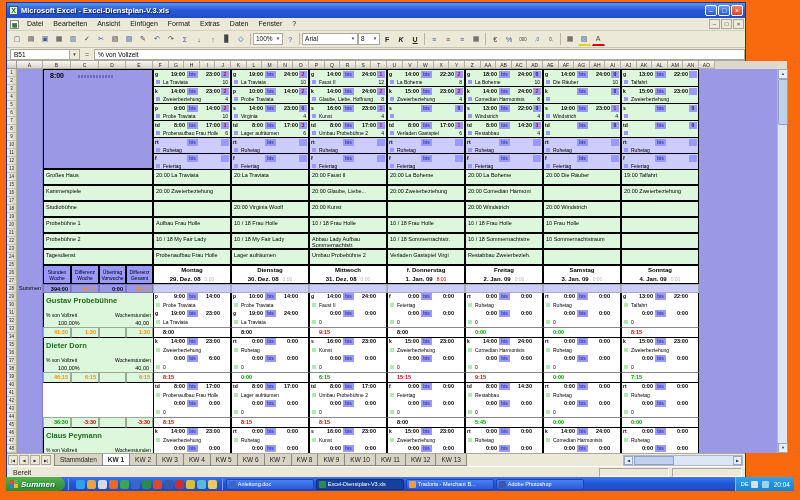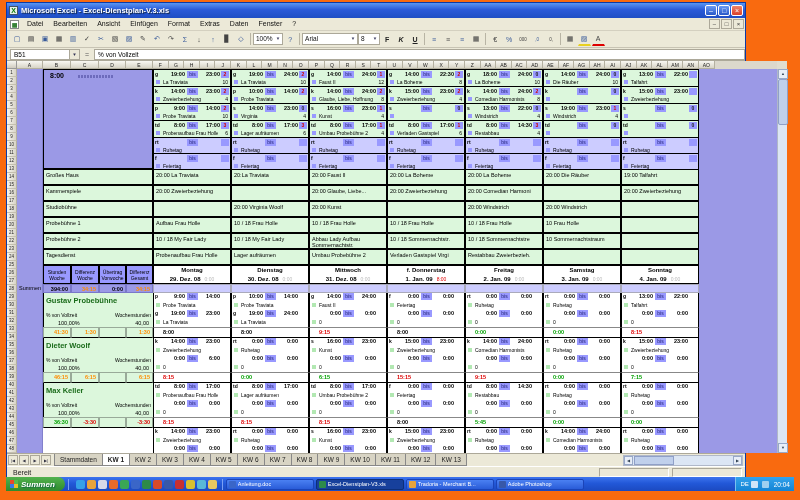--- a/index.html
+++ b/index.html
@@ -1168,21 +1168,21 @@
         <div class="etot" style="left: 82px; top: 258px; width: 27px; height: 11px;"></div>
         <div class="etot c-o" style="left: 109px; top: 258px; width: 27px; height: 11px;">1:30</div>
         <div class="edaily c-k" style="left: 136px; top: 258px; width: 78px; height: 11px;">8:00</div>
         <div class="edaily c-k" style="left: 214px; top: 258px; width: 78px; height: 11px;">8:00</div>
         <div class="edaily c-r" style="left: 292px; top: 258px; width: 78px; height: 11px;">9:15</div>
         <div class="edaily c-k" style="left: 370px; top: 258px; width: 78px; height: 11px;">8:00</div>
         <div class="edaily c-g" style="left: 448px; top: 258px; width: 78px; height: 11px;">0:00</div>
         <div class="edaily c-g" style="left: 526px; top: 258px; width: 78px; height: 11px;">0:00</div>
         <div class="edaily c-r" style="left: 604px; top: 258px; width: 78px; height: 11px;">8:15</div>
         <div class="eleft" style="left: 26px; top: 269px; width: 110px; height: 34px;">
-          <div class="ename">Dieter Woolf</div>
+          <div class="ename">Dieter Dorn</div>
           <div class="elabels">
             <div style="display: inline;">% von Vollzeit</div>
             <div style="display: inline;">Wochenstunden</div>
           </div>
           <div class="evals">
             <div style="display: inline;">100,00%</div>
             <div style="display: inline;">40,00</div>
           </div>
         </div>
         <div class="ecell" style="left: 136px; top: 269px; width: 78px; height: 34px;">
@@ -1343,31 +1343,20 @@
         <div class="etot c-o" style="left: 54px; top: 303px; width: 28px; height: 11px;">6:15</div>
         <div class="etot" style="left: 82px; top: 303px; width: 27px; height: 11px;"></div>
         <div class="etot c-o" style="left: 109px; top: 303px; width: 27px; height: 11px;">6:15</div>
         <div class="edaily c-r" style="left: 136px; top: 303px; width: 78px; height: 11px;">8:15</div>
         <div class="edaily c-g" style="left: 214px; top: 303px; width: 78px; height: 11px;">0:00</div>
         <div class="edaily c-g" style="left: 292px; top: 303px; width: 78px; height: 11px;">6:15</div>
         <div class="edaily c-r" style="left: 370px; top: 303px; width: 78px; height: 11px;">15:15</div>
         <div class="edaily c-r" style="left: 448px; top: 303px; width: 78px; height: 11px;">9:15</div>
         <div class="edaily c-g" style="left: 526px; top: 303px; width: 78px; height: 11px;">0:00</div>
         <div class="edaily c-g" style="left: 604px; top: 303px; width: 78px; height: 11px;">7:15</div>
-        <div class="eleft" style="left: 26px; top: 314px; width: 110px; height: 34px;">
-          <div class="ename">Max Keller</div>
-          <div class="elabels">
-            <div style="display: inline;">% von Vollzeit</div>
-            <div style="display: inline;">Wochenstunden</div>
-          </div>
-          <div class="evals">
-            <div style="display: inline;">100,00%</div>
-            <div style="display: inline;">40,00</div>
-          </div>
-        </div>
         <div class="ecell" style="left: 136px; top: 314px; width: 78px; height: 34px;">
           <div class="eline" style="top: 0px;">
             <div class="code">td</div>
             <div class="t st">8:00</div>
             <div class="bis">bis</div>
             <div class="t en">17:00</div>
           </div>
           <div class="eline" style="top: 8.5px;">
             <div class="gsq"></div>
             <div class="nm">Probenaufbau Frau Holle</div>
@@ -1519,20 +1508,27 @@
         <div class="etot c-r" style="left: 54px; top: 348px; width: 28px; height: 11px;">-3:30</div>
         <div class="etot" style="left: 82px; top: 348px; width: 27px; height: 11px;"></div>
         <div class="etot c-r" style="left: 109px; top: 348px; width: 27px; height: 11px;">-3:30</div>
         <div class="edaily c-r" style="left: 136px; top: 348px; width: 78px; height: 11px;">8:15</div>
         <div class="edaily c-r" style="left: 214px; top: 348px; width: 78px; height: 11px;">8:15</div>
         <div class="edaily c-r" style="left: 292px; top: 348px; width: 78px; height: 11px;">8:15</div>
         <div class="edaily c-k" style="left: 370px; top: 348px; width: 78px; height: 11px;">8:00</div>
         <div class="edaily c-g" style="left: 448px; top: 348px; width: 78px; height: 11px;">5:45</div>
         <div class="edaily c-g" style="left: 526px; top: 348px; width: 78px; height: 11px;">0:00</div>
         <div class="edaily c-g" style="left: 604px; top: 348px; width: 78px; height: 11px;">0:00</div>
+        <div class="eleft" style="left: 26px; top: 359px; width: 110px; height: 34px;">
+          <div class="ename">Claus Peymann</div>
+          <div class="elabels">
+            <div style="display: inline;">% von Vollzeit</div>
+            <div style="display: inline;">Wochenstunden</div>
+          </div>
+        </div>
         <div class="ecell" style="left: 136px; top: 359px; width: 78px; height: 34px;">
           <div class="eline" style="top: 0px;">
             <div class="code">k</div>
             <div class="t st">14:00</div>
             <div class="bis">bis</div>
             <div class="t en">23:00</div>
           </div>
           <div class="eline" style="top: 8.5px;">
             <div class="gsq"></div>
             <div class="nm">Zweierbeziehung</div>

